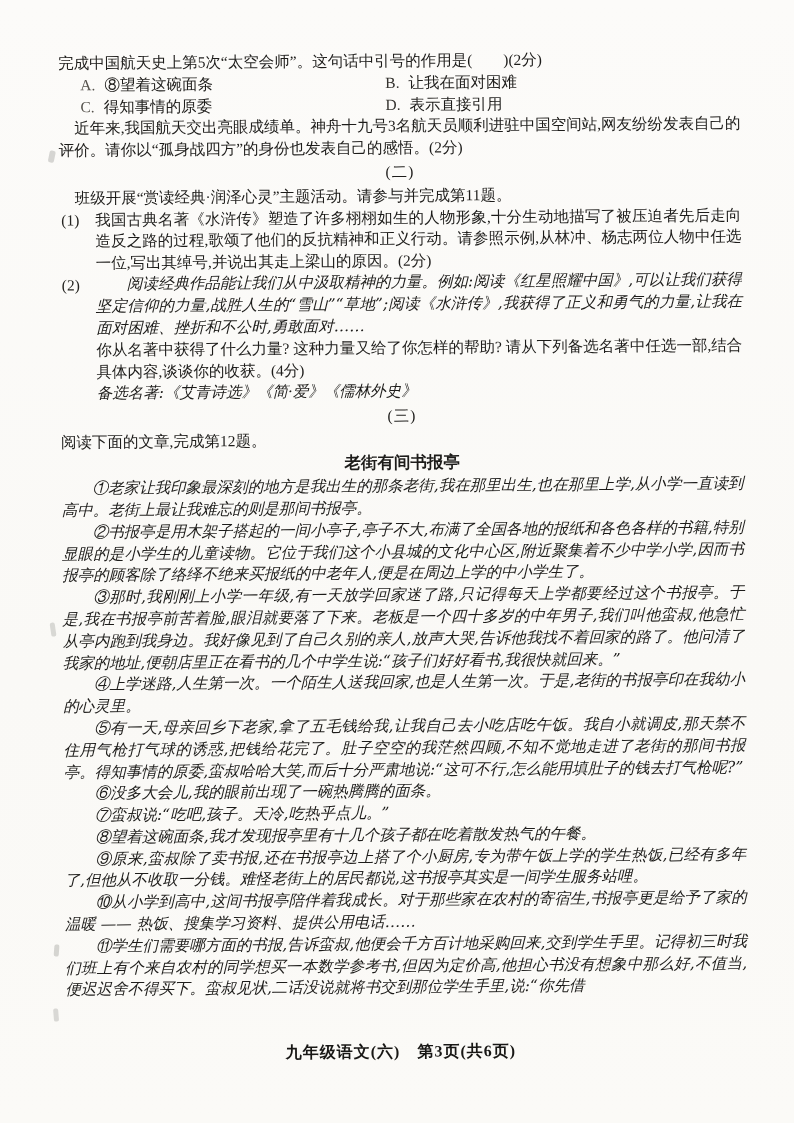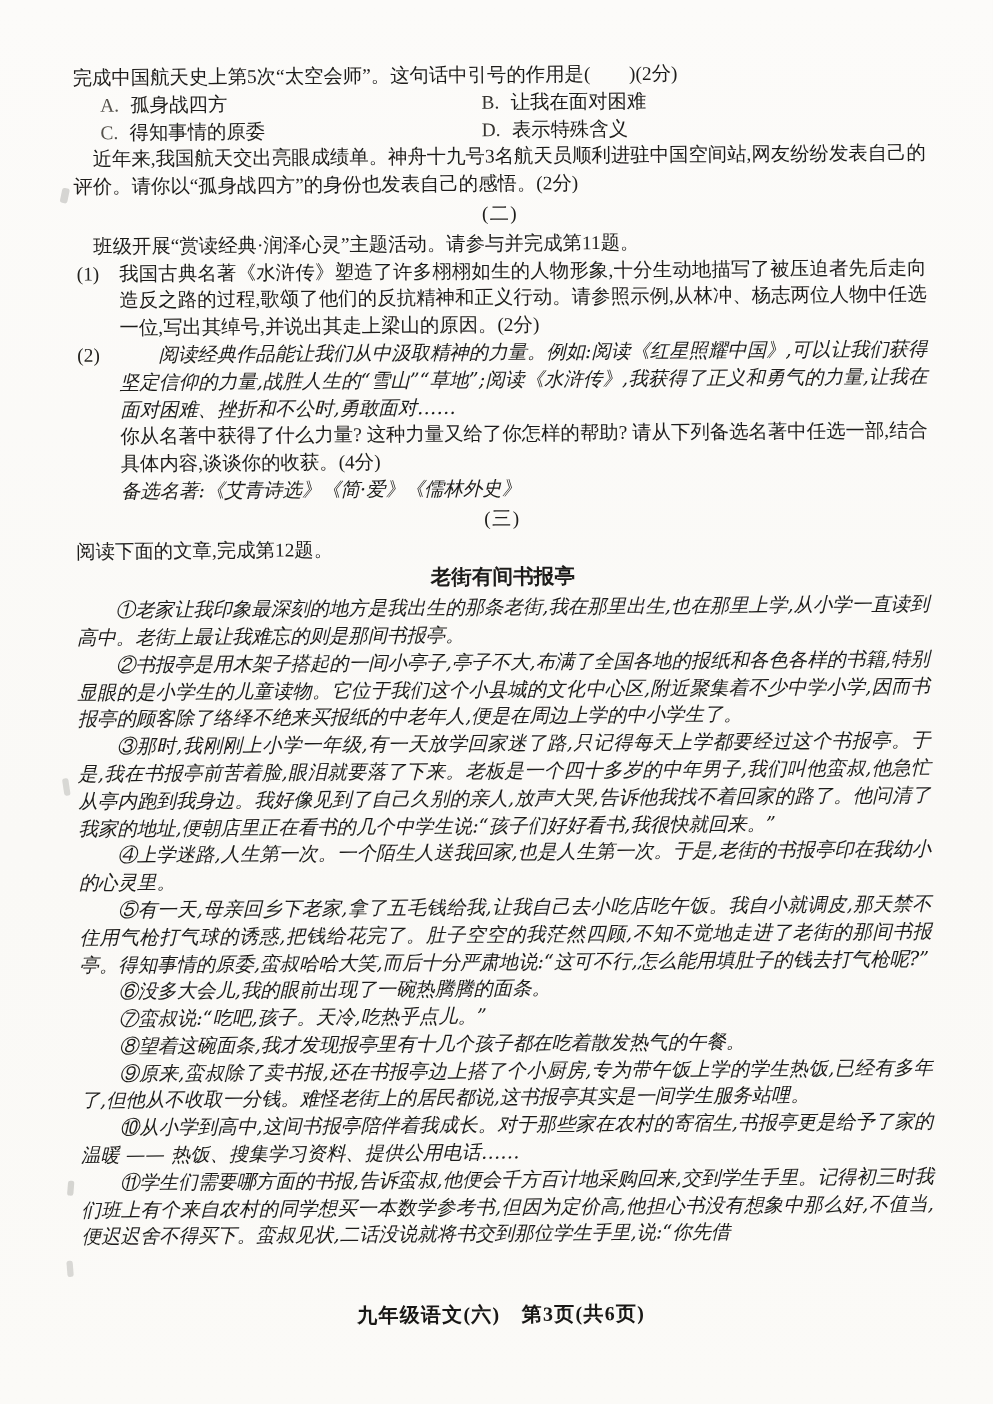--- a/index.html
+++ b/index.html
@@ -69,30 +69,30 @@
     <span class="smudge s2"></span>
     <span class="smudge s3"></span>
     <span class="smudge s4"></span>
 
     <div class="content">
 
       <p class="song">完成中国航天史上第5次“太空会师”。这句话中引号的作用是(　　)(2分)</p>
 
       <div class="options">
         <div class="opt">
-          <span class="opt-label faded">A.</span><span>孤身战四方</span>
+          <span class="opt-label faded">A.</span><span>⑧望着这碗面条</span>
         </div>
         <div class="opt">
           <span class="opt-label">B.</span><span>让我在面对困难</span>
         </div>
         <div class="opt">
           <span class="opt-label faded">C.</span><span>得知事情的原委</span>
         </div>
         <div class="opt">
-          <span class="opt-label">D.</span><span>表示特殊含义</span>
+          <span class="opt-label">D.</span><span>表示直接引用</span>
         </div>
       </div>
 
       <p class="song indent1">近年来,我国航天交出亮眼成绩单。神舟十九号3名航天员顺利进驻中国空间站,网友纷纷发表自己的评价。请你以“孤身战四方”的身份也发表自己的感悟。(2分)</p>
 
       <p class="sec-head song">(二)</p>
       <p class="song indent1">班级开展“赏读经典·润泽心灵”主题活动。请参与并完成第11题。</p>
 
       <div class="item">
         <span class="item-label">(1)</span>

